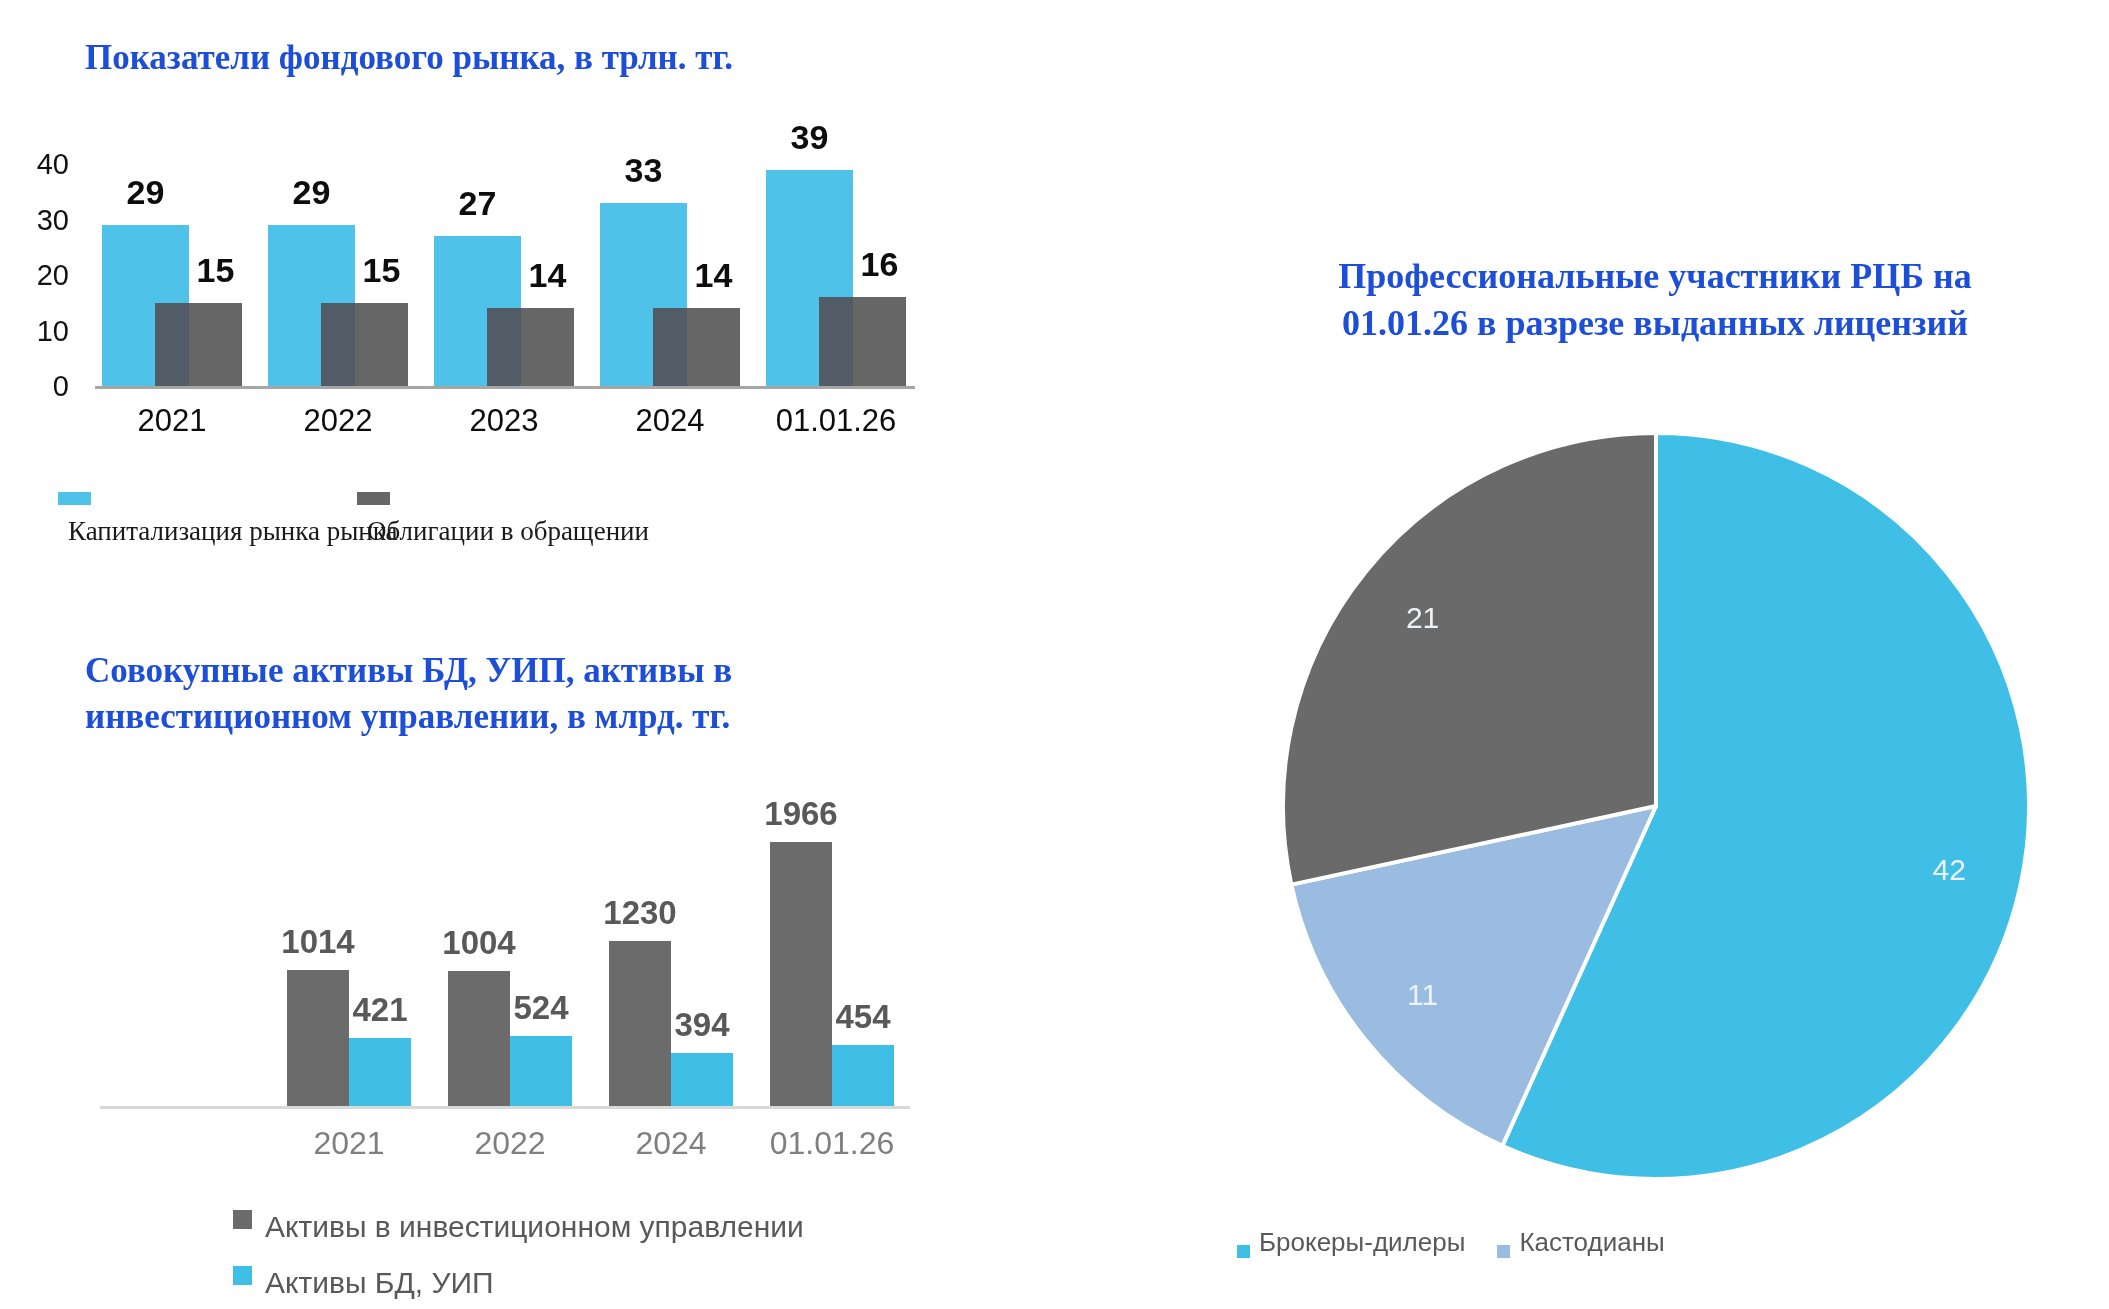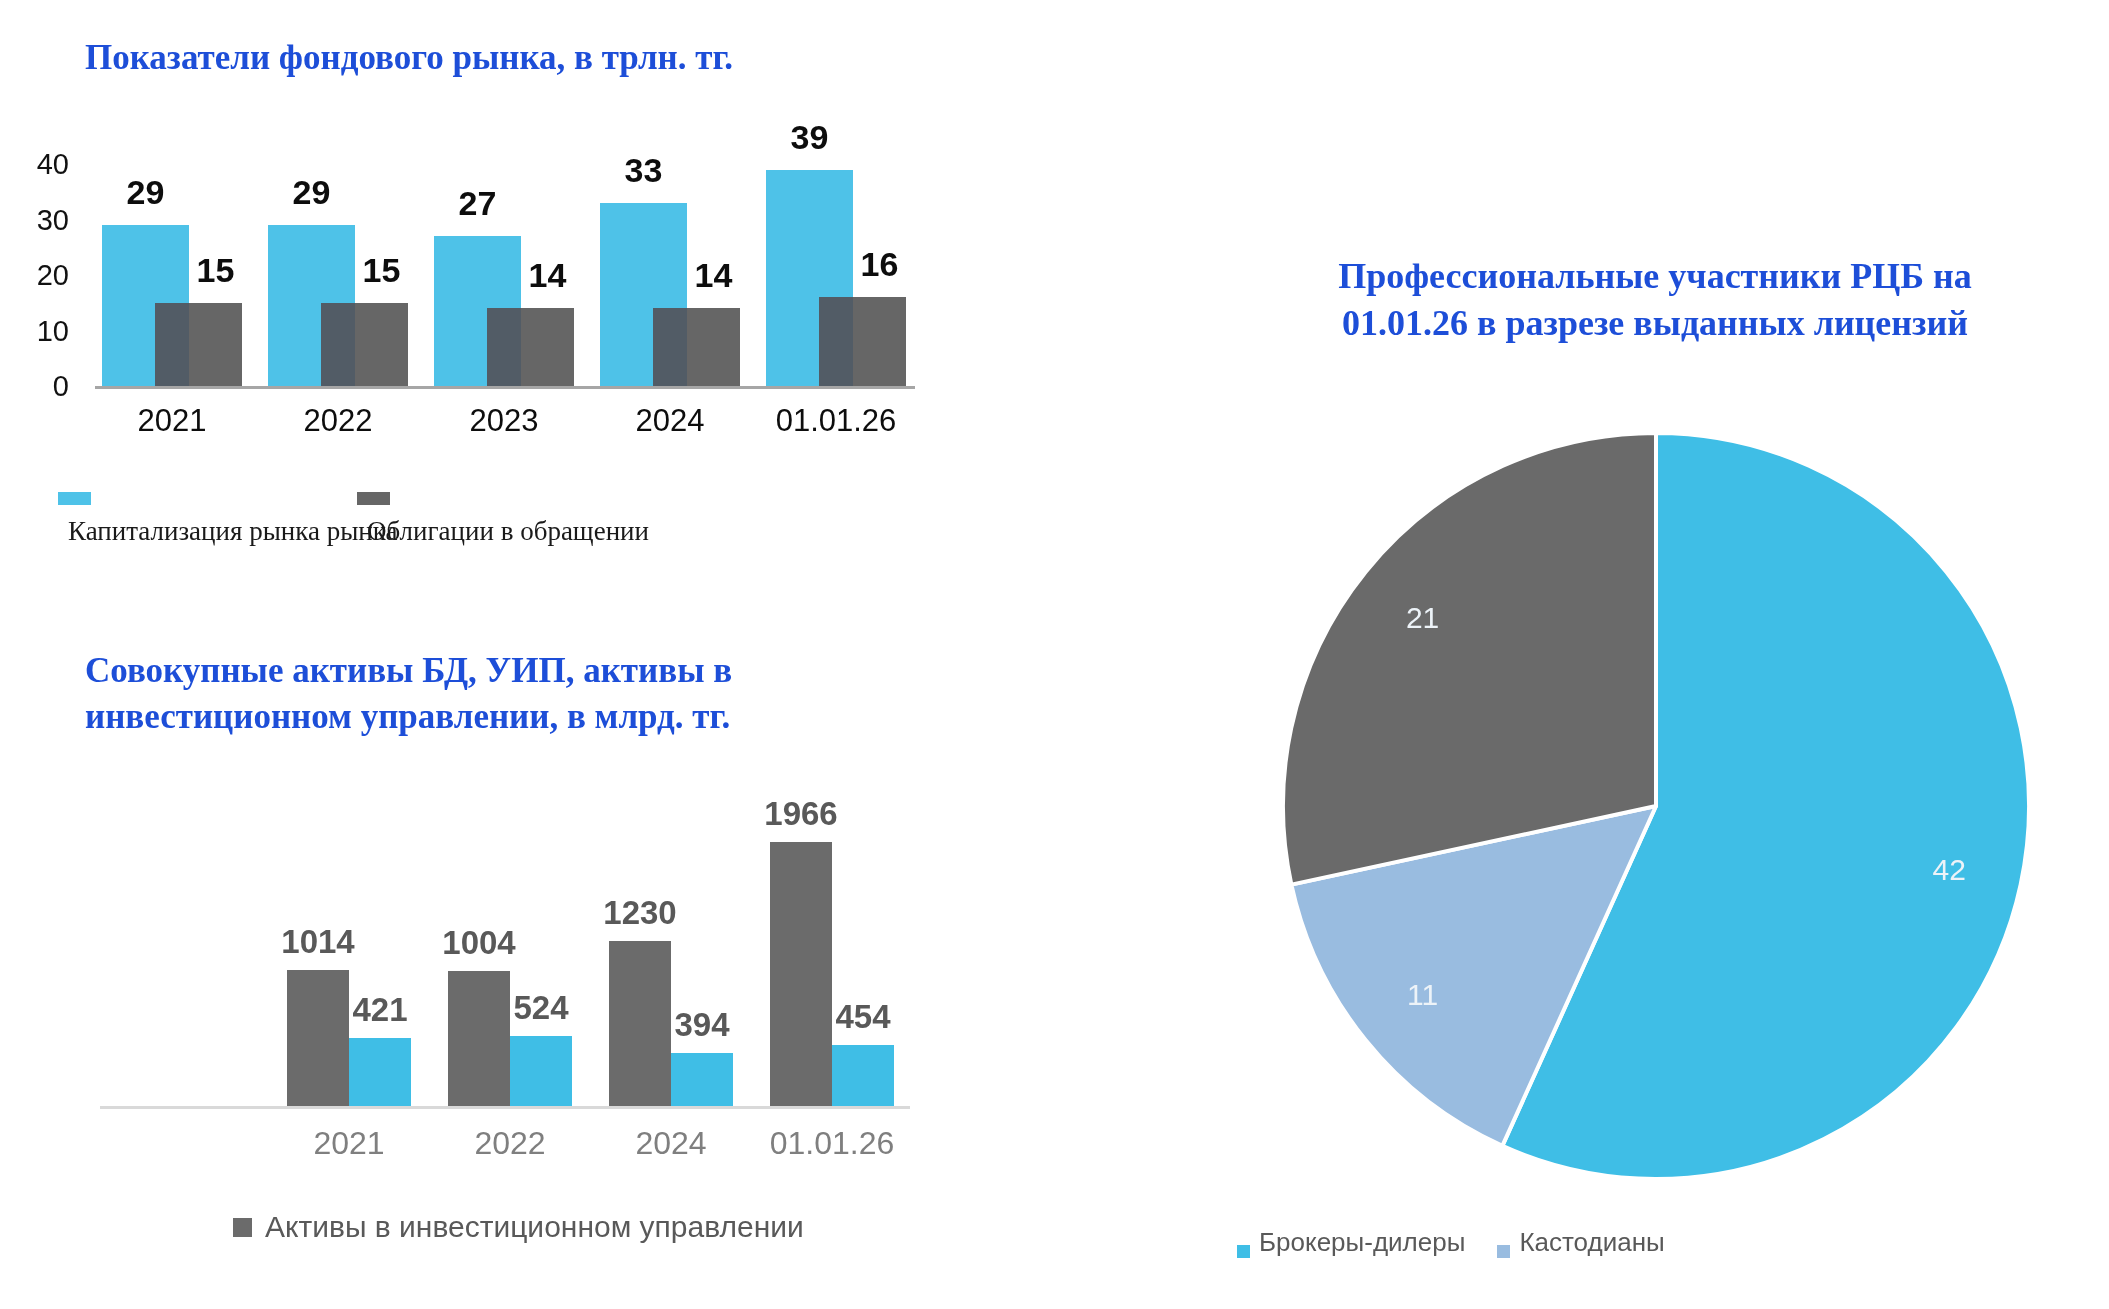--- a/index.html
+++ b/index.html
@@ -33,21 +33,21 @@
     position:absolute;left:-78px;width:52px;text-align:right;
     font-size:29px;color:#111;line-height:1;
   }
   .legend1-item{position:absolute;top:492px;}
   .legend1-swatch{width:33px;height:13px;margin-bottom:11px;}
   .legend1-text{
     font-family:"Liberation Serif","DejaVu Serif",serif;
     font-size:27px;color:#1a1a1a;margin-left:10px;white-space:nowrap;
   }
   .legend2{position:absolute;left:233px;top:1210px;}
-  .legend2-item{display:flex;align-items:center;margin-bottom:22px;}
+  .legend2-item{display:flex;margin-bottom:22px;}
   .legend2-swatch{width:19px;height:19px;margin-right:13px;flex:0 0 auto;}
   .legend2-text{font-size:30px;color:#595959;white-space:nowrap;}
   .pie-legend{
     position:absolute;left:1237px;top:1227px;display:flex;gap:32px;align-items:center;
   }
   .pie-legend-item{display:flex;align-items:flex-end;}
   .pie-legend-swatch{width:13px;height:13px;margin-right:9px;flex:0 0 auto;}
   .pie-legend-text{font-size:26px;color:#595959;white-space:nowrap;}
 </style>
 </head>
@@ -144,20 +144,24 @@
       <div class="val-label" style="left: 93px; bottom: 72.9722px; text-align: center;">454</div>
       <div class="x-label" style="left: 62px;">01.01.26</div>
     </div>
   </div>
 
 <div class="legend2">
   <div class="legend2-item">
     <div class="legend2-swatch" style="background: rgb(107, 107, 107);"></div>
     <div class="legend2-text">Активы в инвестиционном управлении</div>
   </div>
+  <div class="legend2-item">
+    <div class="legend2-swatch" style="background: rgb(63, 190, 230);"></div>
+    <div class="legend2-text">Активы БД, УИП</div>
+  </div>
 </div>
 
 <div class="abs chart-title" style="left:1205px;top:253px;width:900px;font-size:36px;text-align:center;">Профессиональные участники РЦБ на
 01.01.26 в разрезе выданных лицензий</div>
 
 <svg id="pie-svg" class="abs" style="left:1281px;top:431px;" width="750" height="750" viewBox="0 0 750 750">
     <path d="M375,375 L375,2 A373,373 0 1,1 221.3608344049909,714.8882269147747 Z" fill="#3FBEE6" stroke="#ffffff" stroke-width="4" stroke-linejoin="round"></path>
     <text x="668.2665716843059" y="438.20378099871783" fill="#EDF3F8" font-size="30" text-anchor="middle" dy="0.35em">42</text>
     <path d="M375,375 L221.3608344049909,714.8882269147747 A373,373 0 0,1 10.371895872513107,453.5833677084062 Z" fill="#99BCE0" stroke="#ffffff" stroke-width="4" stroke-linejoin="round"></path>
     <text x="141.5892737044683" y="563.4659991886929" fill="#EDF3F8" font-size="30" text-anchor="middle" dy="0.35em">11</text>

